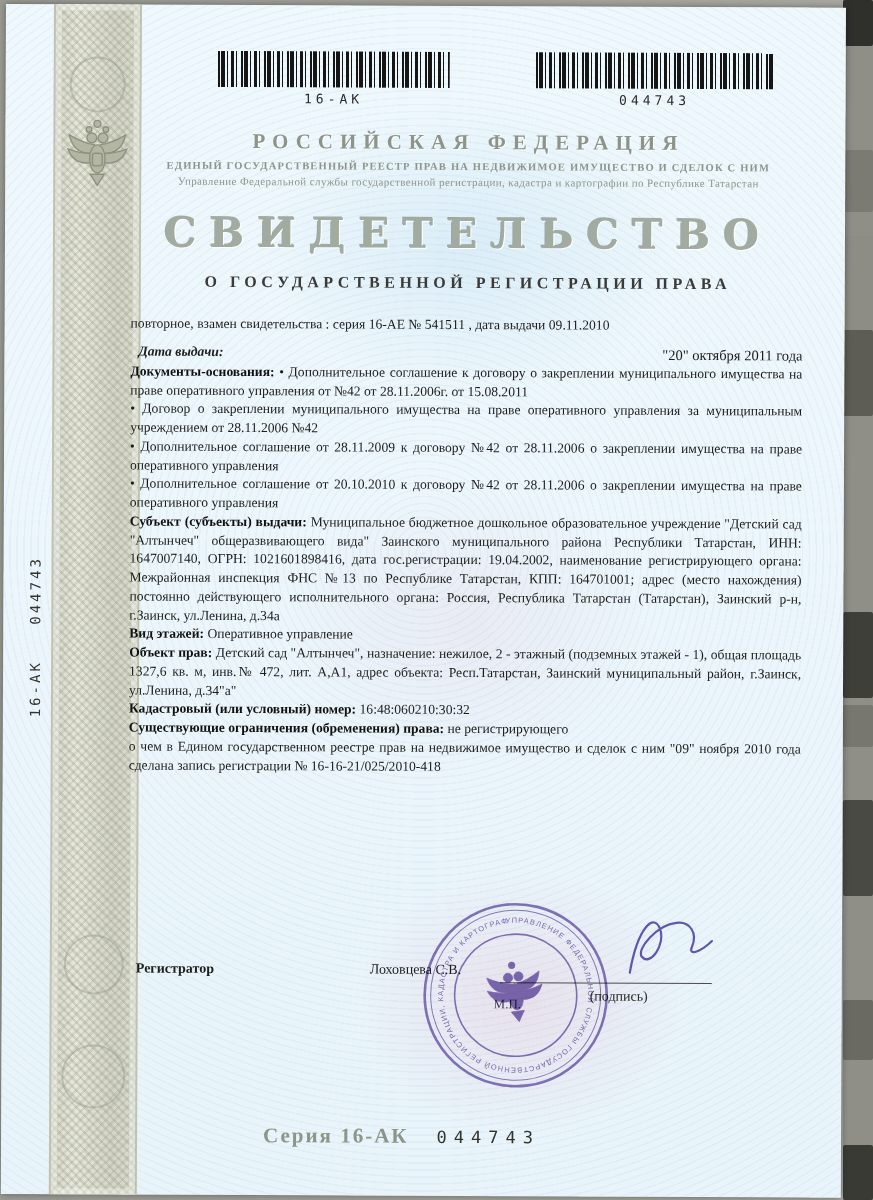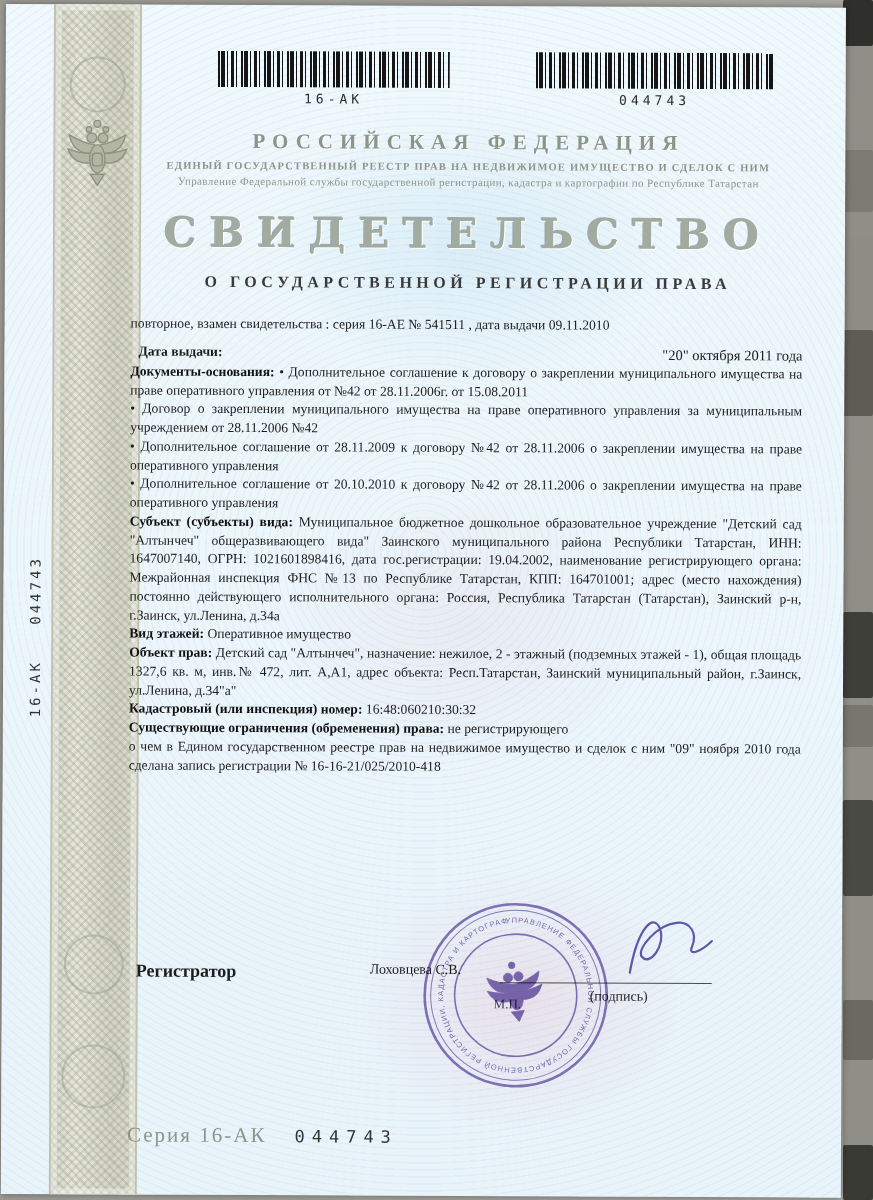--- a/index.html
+++ b/index.html
@@ -62,36 +62,36 @@
     font-size:16px;font-weight:bold;letter-spacing:4.5px;color:#3a3a38;
   }
 
   .content{position:absolute;left:126px;top:310px;width:672px;color:#1d1d1c;
     font-size:13.6px;line-height:1.38;}
   .content p{margin:0;text-align:justify;}
   .content b{color:#111;}
   .mt6{margin-top:6px;} .mt8{margin-top:8px;} .mt10{margin-top:10px;}
   .mt30{margin-top:30px;} .mt26{margin-top:26px;}
   .issue-row{display:flex;justify-content:space-between;margin-top:9px;}
-  .issue-row .lbl{font-weight:bold;padding-left:8px;}
+  .issue-row .lbl{font-weight:bold;padding-left:8px;font-style:italic;}
   .issue-row .val{font-size:14.5px;}
 
   .sig-zone *{white-space:nowrap;}
-  .registrar{position:absolute;left:134px;top:956px;font-weight:bold;font-size:18px;color:#1d1d1c;}
+  .registrar{position:absolute;left:134px;top:956px;font-weight:bold;font-size:14px;color:#1d1d1c;}
   .registrar-name{position:absolute;left:368px;top:956px;font-size:14px;color:#1d1d1c;}
   .sig-line{position:absolute;left:498px;top:976px;width:212px;border-bottom:1.2px solid #4a4a48;}
   .sig-caption{position:absolute;left:588px;top:982px;font-size:14px;color:#2c2c2a;}
   .seal-caption{position:absolute;left:492px;top:990px;font-size:13px;color:#3a3a56;}
 
   .stamp{position:absolute;left:418px;top:893px;mix-blend-mode:multiply;opacity:.92;
     transform:rotate(-8deg);}
   .signature-svg{position:absolute;left:612px;top:900px;mix-blend-mode:multiply;}
 
   .footer{position:absolute;left:126px;top:1118px;width:560px;display:flex;align-items:baseline;}
-  .footer-series{font-size:21px;font-weight:normal;color:#8d9489;letter-spacing:2px;}
+  .footer-series{font-size:21px;font-weight:bold;color:#8d9489;letter-spacing:2px;margin-left:136px;}
   .footer-number{font-family:"DejaVu Sans Mono",monospace;font-size:17px;letter-spacing:7px;
     color:#33332f;margin-left:28px;}
 
   .coa{position:absolute;left:7px;top:108px;}
 </style>
 </head>
 <body>
 
 <div class="scan-strip"></div>
 <div class="scan-mark" style="top:0;height:46px;background:#2f2f2b;"></div>
@@ -156,36 +156,36 @@
 
     <p class="mt6">
       <b>Документы-основания:</b>
       <span>• Дополнительное соглашение к договору о закреплении муниципального имущества на праве оперативного управления от №42 от 28.11.2006г. от 15.08.2011</span>
     </p>
     <p class="mt10">• Договор о закреплении муниципального имущества на праве оперативного управления за муниципальным учреждением от 28.11.2006 №42</p>
     <p class="mt8">• Дополнительное соглашение от 28.11.2009 к договору №42 от 28.11.2006 о закреплении имущества на праве оперативного управления</p>
     <p class="mt8">• Дополнительное соглашение от 20.10.2010 к договору №42 от 28.11.2006 о закреплении имущества на праве оперативного управления</p>
 
     <p class="mt10">
-      <b>Субъект (субъекты) вида:</b>
+      <b>Субъект (субъекты) выдачи:</b>
       <span>Муниципальное бюджетное дошкольное образовательное учреждение "Детский сад "Алтынчеч" общеразвивающего вида" Заинского муниципального района Республики Татарстан, ИНН: 1647007140, ОГРН: 1021601898416, дата гос.регистрации: 19.04.2002, наименование регистрирующего органа: Межрайонная инспекция ФНС №13 по Республике Татарстан, КПП: 164701001; адрес (место нахождения) постоянно действующего исполнительного органа: Россия, Республика Татарстан (Татарстан), Заинский р-н, г.Заинск, ул.Ленина, д.34а</span>
     </p>
 
     <p class="mt30">
       <b>Вид этажей:</b>
-      <span>Оперативное имущество</span>
+      <span>Оперативное управление</span>
     </p>
 
     <p class="mt8">
       <b>Объект прав:</b>
       <span>Детский сад "Алтынчеч", назначение: нежилое, 2 - этажный (подземных этажей - 1), общая площадь 1327,6 кв. м, инв.№ 472, лит. А,А1, адрес объекта: Респ.Татарстан, Заинский муниципальный район, г.Заинск, ул.Ленина, д.34"а"</span>
     </p>
 
     <p class="mt26">
-      <b>Кадастровый (или инспекция) номер:</b>
+      <b>Кадастровый (или условный) номер:</b>
       <span>16:48:060210:30:32</span>
     </p>
 
     <p class="mt8">
       <b>Существующие ограничения (обременения) права:</b>
       <span>не регистрирующего</span>
     </p>
 
     <p class="mt6">о чем в Едином государственном реестре прав на недвижимое имущество и сделок с ним  "09" ноября 2010 года сделана запись регистрации № 16-16-21/025/2010-418</p>
   </div>

